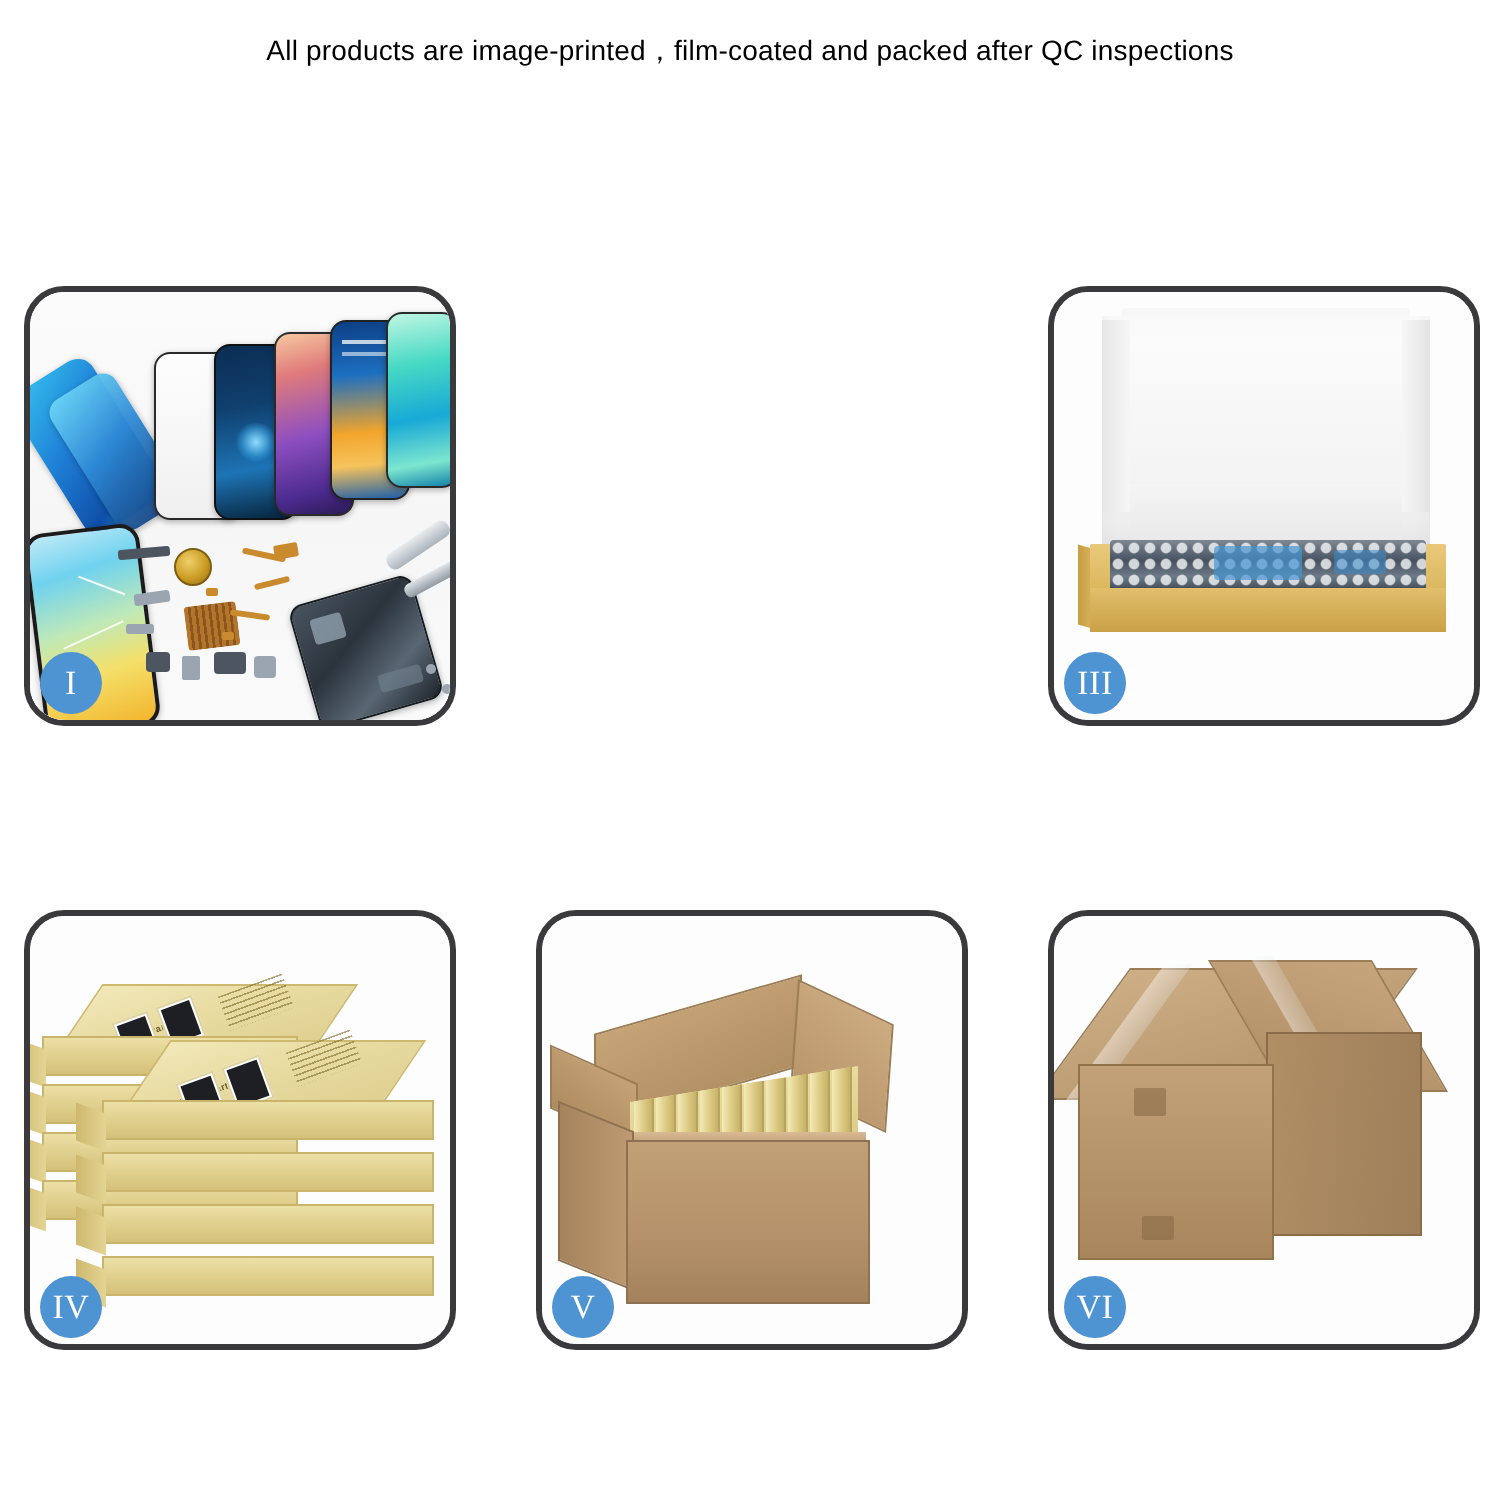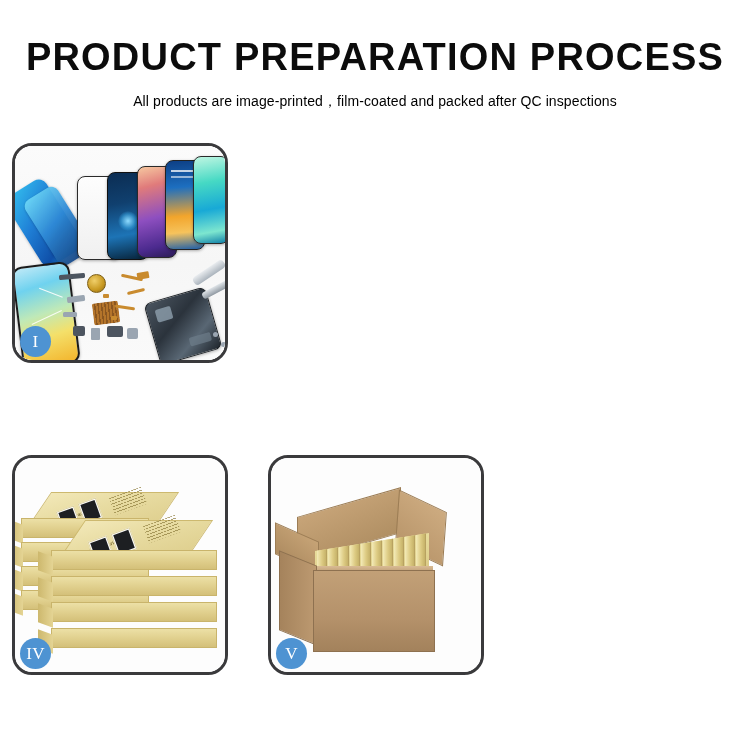--- a/index.html
+++ b/index.html
@@ -273,21 +273,20 @@
     background:rgba(120,92,58,.45);border-radius:1px;}
   .c6-seam2{position:absolute;left:44px;top:150px;width:16px;height:12px;
     background:rgba(120,92,58,.40);border-radius:1px;}
 </style>
 </head>
 <body>
 
 <div id="sheet">
 
   <div class="header">
-    <h1 class="title">PRODUCT PREPARATION PROCESS</h1>
     <p class="subtitle">All products are image-printed，film-coated and packed after QC inspections</p>
   </div>
 
   <div class="grid">
 
     <div class="panel r0 c0">
       <div class="scene">
         <div class="p1bg"></div>
 
         <div class="scr s-a"></div>
@@ -323,20 +322,38 @@
         <div class="chip sm" style="left:96px;top:170px;"></div>
         <div class="tool"></div>
         <div class="tool2"></div>
         <div class="prt lt" style="left:198px;top:186px;width:5px;height:5px;border-radius:50%;"></div>
         <div class="prt lt" style="left:206px;top:196px;width:5px;height:5px;border-radius:50%;"></div>
       </div>
       <div class="badge">I</div>
     </div>
 
 
+    <div class="panel r0 c2">
+      <div class="scene">
+        <div class="b3-lidtop"></div>
+        <div class="b3-lid"></div>
+        <div class="b3-inner"></div>
+        <div class="b3-lidL"></div>
+        <div class="b3-lidR"></div>
+        <div class="b3-foam"></div>
+        <div class="b3-trayL"></div>
+        <div class="b3-tray"></div>
+        <div class="b3-prod">
+            <i></i>
+            <b></b>
+          </div>
+        <div class="b3-trayfront"></div>
+      </div>
+      <div class="badge">III</div>
+    </div>
 
     <div class="panel r1 c0">
       <div class="scene">
         <div class="st" style="left:0;top:0;width:216px;height:220px;">
 
           <div class="kbtop" style="left:22px;top:34px;"></div>
           <div class="lbl" style="left:10px;top:62px;">Mobile Phone Spare Parts</div>
           <div class="thumb" style="left:44px;top:50px;width:17px;height:20px;transform:rotate(-20deg);">
               <i></i>
             </div>
@@ -402,15 +419,28 @@
             <span style="left:90px;"></span>
           <span style="left:101px;"></span>
         </div>
         <div class="c5-rim"></div>
         <div class="c5-left"></div>
         <div class="c5-front"></div>
       </div>
       <div class="badge">V</div>
     </div>
 
+    <div class="panel r1 c2">
+      <div class="scene">
+        <div class="c6-top"></div>
+        <div class="c6-topR"></div>
+        <div class="c6-tape"></div>
+        <div class="c6-tape2"></div>
+        <div class="c6-side"></div>
+        <div class="c6-front"></div>
+        <div class="c6-seam"></div>
+        <div class="c6-seam2"></div>
+      </div>
+      <div class="badge">VI</div>
+    </div>
 
   </div>
 </div>
 
 </body></html>

